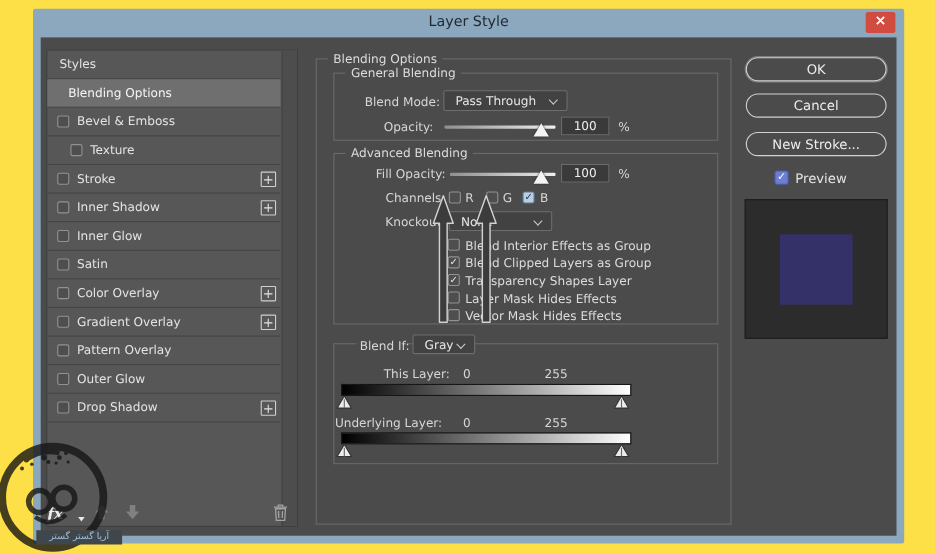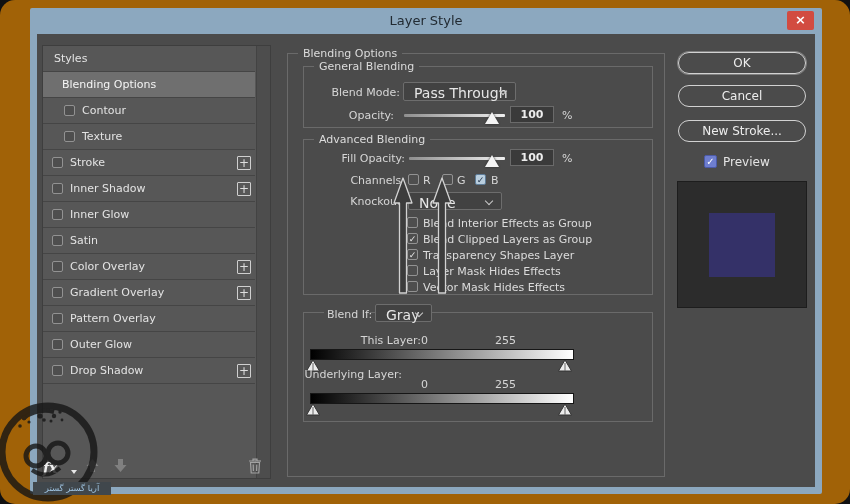--- a/index.html
+++ b/index.html
@@ -1,17 +1,17 @@
 <!DOCTYPE html>
 <html><head>
 <meta charset="utf-8">
 <style>
   * { margin:0; padding:0; box-sizing:border-box; }
   body { background:#111; font-family:"DejaVu Sans","Liberation Sans",sans-serif; }
-  .stage { position:relative; width:850px; height:504px; background:#a16207; overflow:hidden;border-radius:15px; }
+  .stage { position:relative; width:850px; height:504px; background:#fde047; overflow:hidden; }
 
   
   .dialog { position:absolute; left:30px; top:8px; width:792px; height:486px;
             background:#8ca8bf; border-radius:2px; }
   .titlebar { position:relative; height:26px; }
   .title-text { position:absolute; left:0; right:0; top:5px; text-align:center;
                 font-size:13px; color:#222b33; }
   .close-btn { position:absolute; right:8px; top:3px; width:27px; height:19px;
                background:#d24b40; border-radius:2px; color:#fff; font-size:13px;
                font-weight:bold; text-align:center; line-height:18px; cursor:pointer; }
@@ -56,35 +56,35 @@
   .main-group { left:250px; top:19px; width:378px; height:424px; }
   .grp-general  { left:15px; top:12px;  width:350px; height:62px; }
   .grp-advanced { left:15px; top:85px;  width:350px; height:156px; }
   .grp-blendif  { left:15px; top:258px; width:350px; height:110px; }
 
   .lbl { position:absolute; font-size:11px; color:#d6d6d6; text-align:right; white-space:nowrap; }
   .val { position:absolute; font-size:11px; color:#d6d6d6; }
 
   .dropdown { position:absolute; background:#424242; border:1px solid #6d6d6d;
               border-radius:2px; cursor:pointer; }
-  .dd-text { position:absolute; left:10px; top:2px; font-size:14px; color:#e6e6e6; white-space:nowrap; }
+  .dd-text { position:absolute; left:10px; top:2px; font-size:11px; color:#e6e6e6; white-space:nowrap; }
   .chev { position:absolute; right:9px; top:5px; width:6px; height:6px;
           border-right:1.6px solid #c9c9c9; border-bottom:1.6px solid #c9c9c9;
           transform:rotate(45deg); }
 
   .slider-track { position:absolute; height:3px; border-radius:1px;
                   background:linear-gradient(to right,#8f8f8f,#efefef); cursor:pointer; }
   .slider-thumb { position:absolute; top:-2px; width:0; height:0;
                   border-left:7px solid transparent; border-right:7px solid transparent;
                   border-bottom:12px solid #f4f4f4;
                   filter:drop-shadow(0 0 1px #2a2a2a); cursor:pointer; }
 
   .numinput { position:absolute; width:44px; height:17px; background:#3a3a3a;
               border:1px solid #6a6a6a; color:#ededed; font-size:11px; text-align:center;
-              font-family:inherit;font-weight:bold; }
+              font-family:inherit; }
 
   .chk { position:absolute; width:11px; height:11px; background:#4e4e4e;
          border:1px solid #929292; border-radius:2px; font-size:9px; line-height:10px;
          text-align:center; color:#e8e8e8; cursor:pointer; }
   .chk.on-light { background:#b9cede; border-color:#5d7b97; color:#1d2f46; }
   .opt-row { position:absolute; left:0; height:16px; font-size:11px; color:#dcdcdc; }
   .opt-row .chk { left:103px; top:1px; }
   .opt-row .opt-label { position:absolute; left:119px; top:1px; white-space:nowrap; }
 
   .grad-bar { position:absolute; width:264px; height:11px; border:1px solid #161616;
@@ -128,23 +128,23 @@
     <div class="dialog-body">
 
       <div class="sidebar">
         <div class="rows">
           <div class="row">
             <span class="row-label">Styles</span>
           </div>
           <div class="row selected">
             <span class="row-label">Blending Options</span>
           </div>
-          <div class="row haschk indent">
-            <span class="cb"></span>
-            <span class="row-label">Contour</span>
+          <div class="row haschk">
+            <span class="cb"></span>
+            <span class="row-label">Bevel &amp; Emboss</span>
           </div>
           <div class="row haschk indent">
             <span class="cb"></span>
             <span class="row-label">Texture</span>
           </div>
           <div class="row haschk">
             <span class="cb"></span>
             <span class="row-label">Stroke</span>
             <span class="plusbox">+</span>
           </div>
@@ -270,34 +270,34 @@
           </div>
         </div>
 
         <div class="groupbox grp-blendif">
           <span class="lbl" style="left:20px;top:-5px;width:46px;background:#4b4b4b;padding:0 3px;">Blend If:</span>
           <div class="dropdown" style="left:71px;top:-9px;width:57px;height:18px;">
             <span class="dd-text">Gray</span>
             <span class="chev"></span>
           </div>
 
-          <span class="lbl" style="left:12px;top:21px;width:105px;">This Layer:</span>
+          <span class="lbl" style="left:0;top:21px;width:105px;">This Layer:</span>
           <span class="val" style="left:117px;top:21px;">0</span>
           <span class="val" style="left:191px;top:21px;">255</span>
           <div class="grad-bar" style="left:6px;top:36px;"></div>
           <svg class="bif-thumb" style="left:2px;top:47px;" width="14" height="12" viewBox="0 0 14 12">
               <path d="M7 0 L13.5 11 H0.5 Z" fill="#ececec" stroke="#333" stroke-width="1"></path>
               <line x1="7" y1="3" x2="7" y2="11" stroke="#666" stroke-width="1"></line>
             </svg>
           <svg class="bif-thumb" style="left:254px;top:47px;" width="14" height="12" viewBox="0 0 14 12">
               <path d="M7 0 L13.5 11 H0.5 Z" fill="#ececec" stroke="#333" stroke-width="1"></path>
               <line x1="7" y1="3" x2="7" y2="11" stroke="#666" stroke-width="1"></line>
             </svg>
 
-          <span class="lbl" style="left:0;top:55px;width:98px;">Underlying Layer:</span>
+          <span class="lbl" style="left:0;top:65px;width:98px;">Underlying Layer:</span>
           <span class="val" style="left:117px;top:65px;">0</span>
           <span class="val" style="left:191px;top:65px;">255</span>
           <div class="grad-bar" style="left:6px;top:80px;"></div>
           <svg class="bif-thumb" style="left:2px;top:91px;" width="14" height="12" viewBox="0 0 14 12">
               <path d="M7 0 L13.5 11 H0.5 Z" fill="#ececec" stroke="#333" stroke-width="1"></path>
               <line x1="7" y1="3" x2="7" y2="11" stroke="#666" stroke-width="1"></line>
             </svg>
           <svg class="bif-thumb" style="left:254px;top:91px;" width="14" height="12" viewBox="0 0 14 12">
               <path d="M7 0 L13.5 11 H0.5 Z" fill="#ececec" stroke="#333" stroke-width="1"></path>
               <line x1="7" y1="3" x2="7" y2="11" stroke="#666" stroke-width="1"></line>

